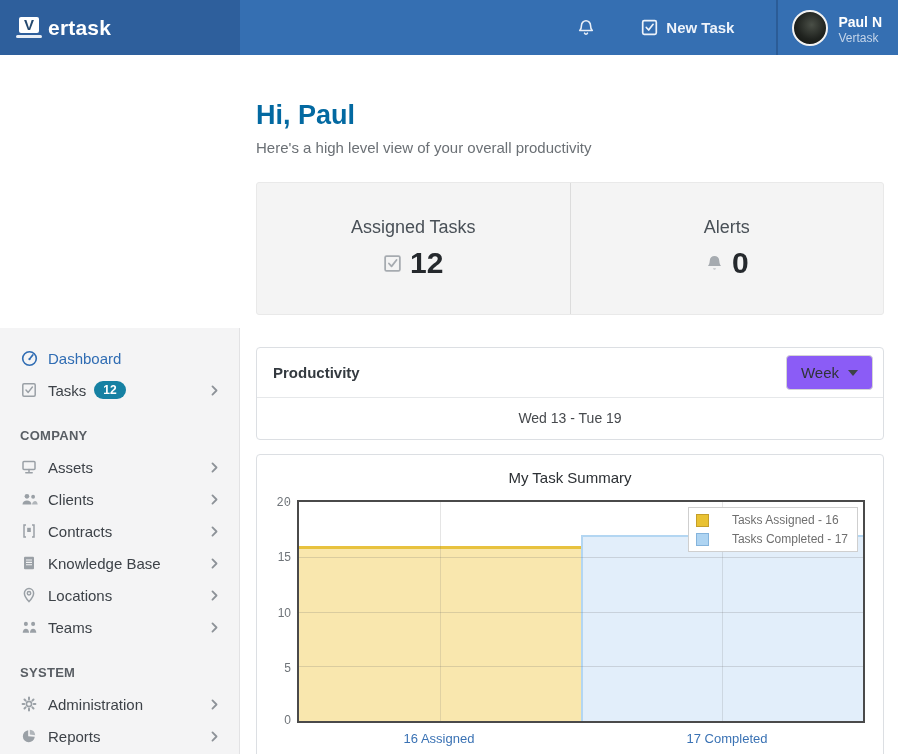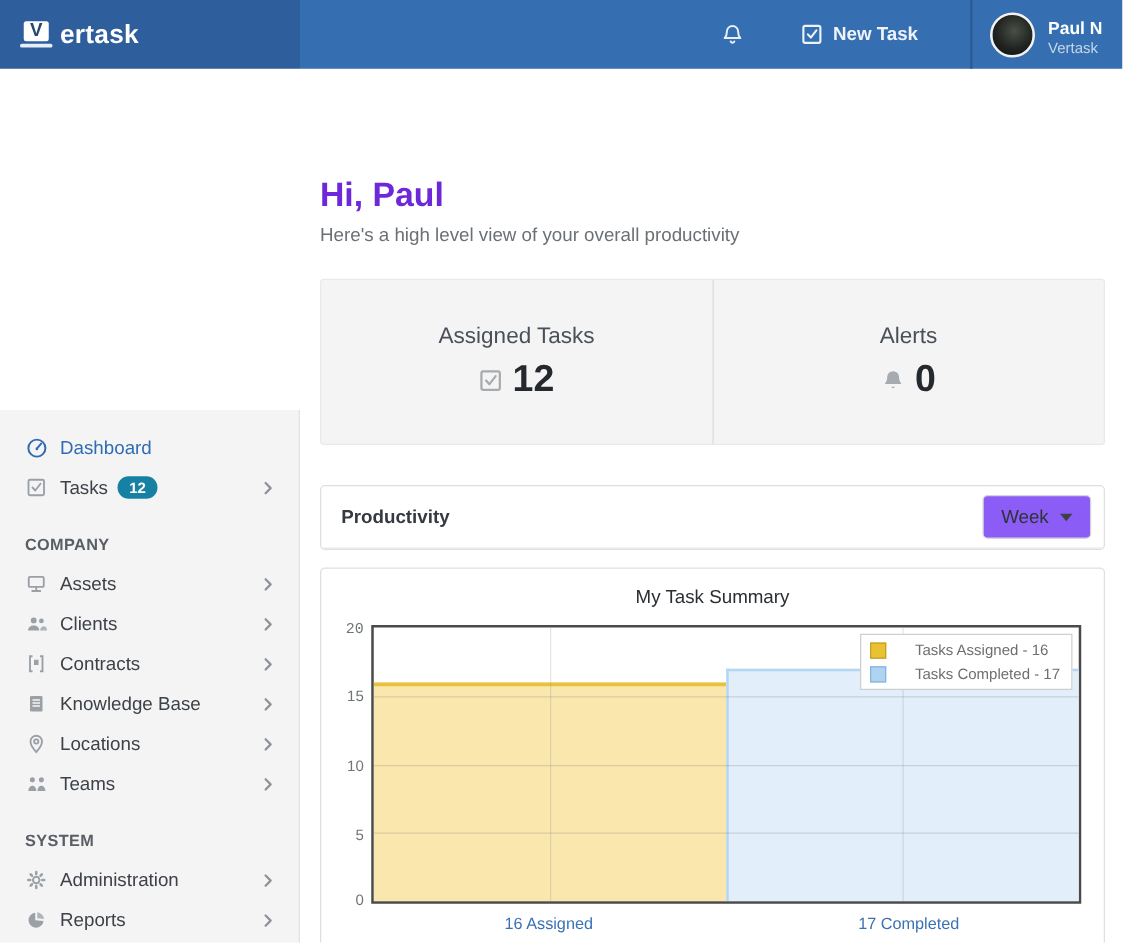--- a/index.html
+++ b/index.html
@@ -69,21 +69,21 @@
     margin-left: 8px; background: #1681a3; color: #fff; font-size: 12px;
     font-weight: bold; padding: 2px 9px; border-radius: 10px; line-height: 1.2;
   }
   .section-title {
     padding: 0 20px; margin: 22px 0 8px; font-size: 13px; font-weight: bold;
     color: #595e64; letter-spacing: 0.3px;
   }
   .help-qmark { font-size: 15px; font-weight: bold; color: #9aa0a6; line-height: 1; }
 
   
-  .greeting { font-size: 27px; font-weight: 600; color: #6d28d9; margin: 12px 0 8px; }
+  .greeting { font-size: 27px; font-weight: 600; color: #0369a1; margin: 12px 0 8px; }
   .subtitle { font-size: 15px; color: #6b7075; margin-bottom: 26px; }
 
   
   .stats {
     display: flex; background: #f4f4f4; border: 1px solid #e9e9e9;
     border-radius: 3px; height: 133px; margin-bottom: 32px;
   }
   .stat-cell {
     flex: 1; display: flex; flex-direction: column; align-items: center;
     justify-content: center; gap: 8px;
@@ -384,20 +384,21 @@
     </div>
 
     <div class="card prod-card">
       <div class="prod-header">
         <span class="prod-title">Productivity</span>
         <button class="week-btn">
           <span>Week</span>
           <span class="caret-down"></span>
         </button>
       </div>
+      <div class="prod-period">Wed 13 - Tue 19</div>
     </div>
 
     <div class="card chart-card">
       <div class="chart-title">My Task Summary</div>
       <div class="plot-row">
         <span class="ytick yt-20">20</span>
         <span class="ytick yt-15">15</span>
         <span class="ytick yt-10">10</span>
         <span class="ytick yt-5">5</span>
         <span class="ytick yt-0">0</span>

